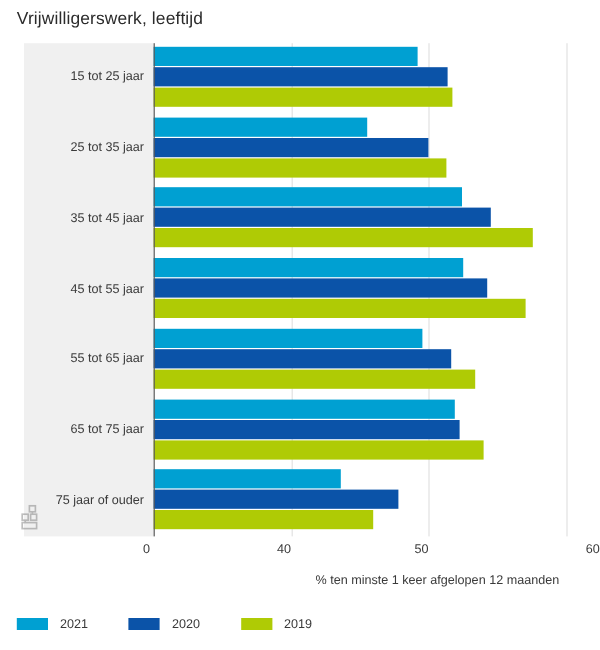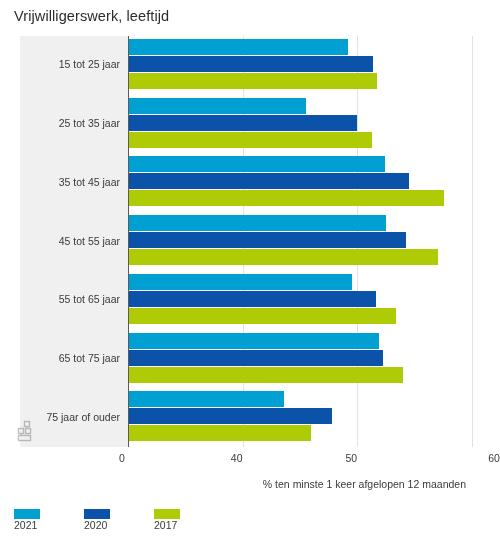--- a/index.html
+++ b/index.html
@@ -128,22 +128,22 @@
   #legend {
     position: absolute;
     left: 14px; top: 510px;
     height: 20px;
     display: flex;
     align-items: center;
     gap: 0px;
   }
   .legend-item {
     display: flex;
+    align-items: center;
     margin-right: 34px;
-    flex-direction: column;
   }
   .legend-swatch {
     width: 26px; height: 10px;
     margin-right: 10px;
   }
   .legend-label {
     font-size: 10.5px;
     color: #3a3a3a;
   }
 
@@ -282,17 +282,17 @@
 <div class="legend-item">
       <span class="legend-swatch" style="background: rgb(0, 160, 210);"></span>
       <span class="legend-label">2021</span>
     </div>
     <div class="legend-item">
       <span class="legend-swatch" style="background: rgb(11, 83, 168);"></span>
       <span class="legend-label">2020</span>
     </div>
     <div class="legend-item">
       <span class="legend-swatch" style="background: rgb(175, 203, 5);"></span>
-      <span class="legend-label">2017</span>
+      <span class="legend-label">2019</span>
     </div>
   </div>
 
 <div id="bottom-rule"></div>
 
 </body></html>

